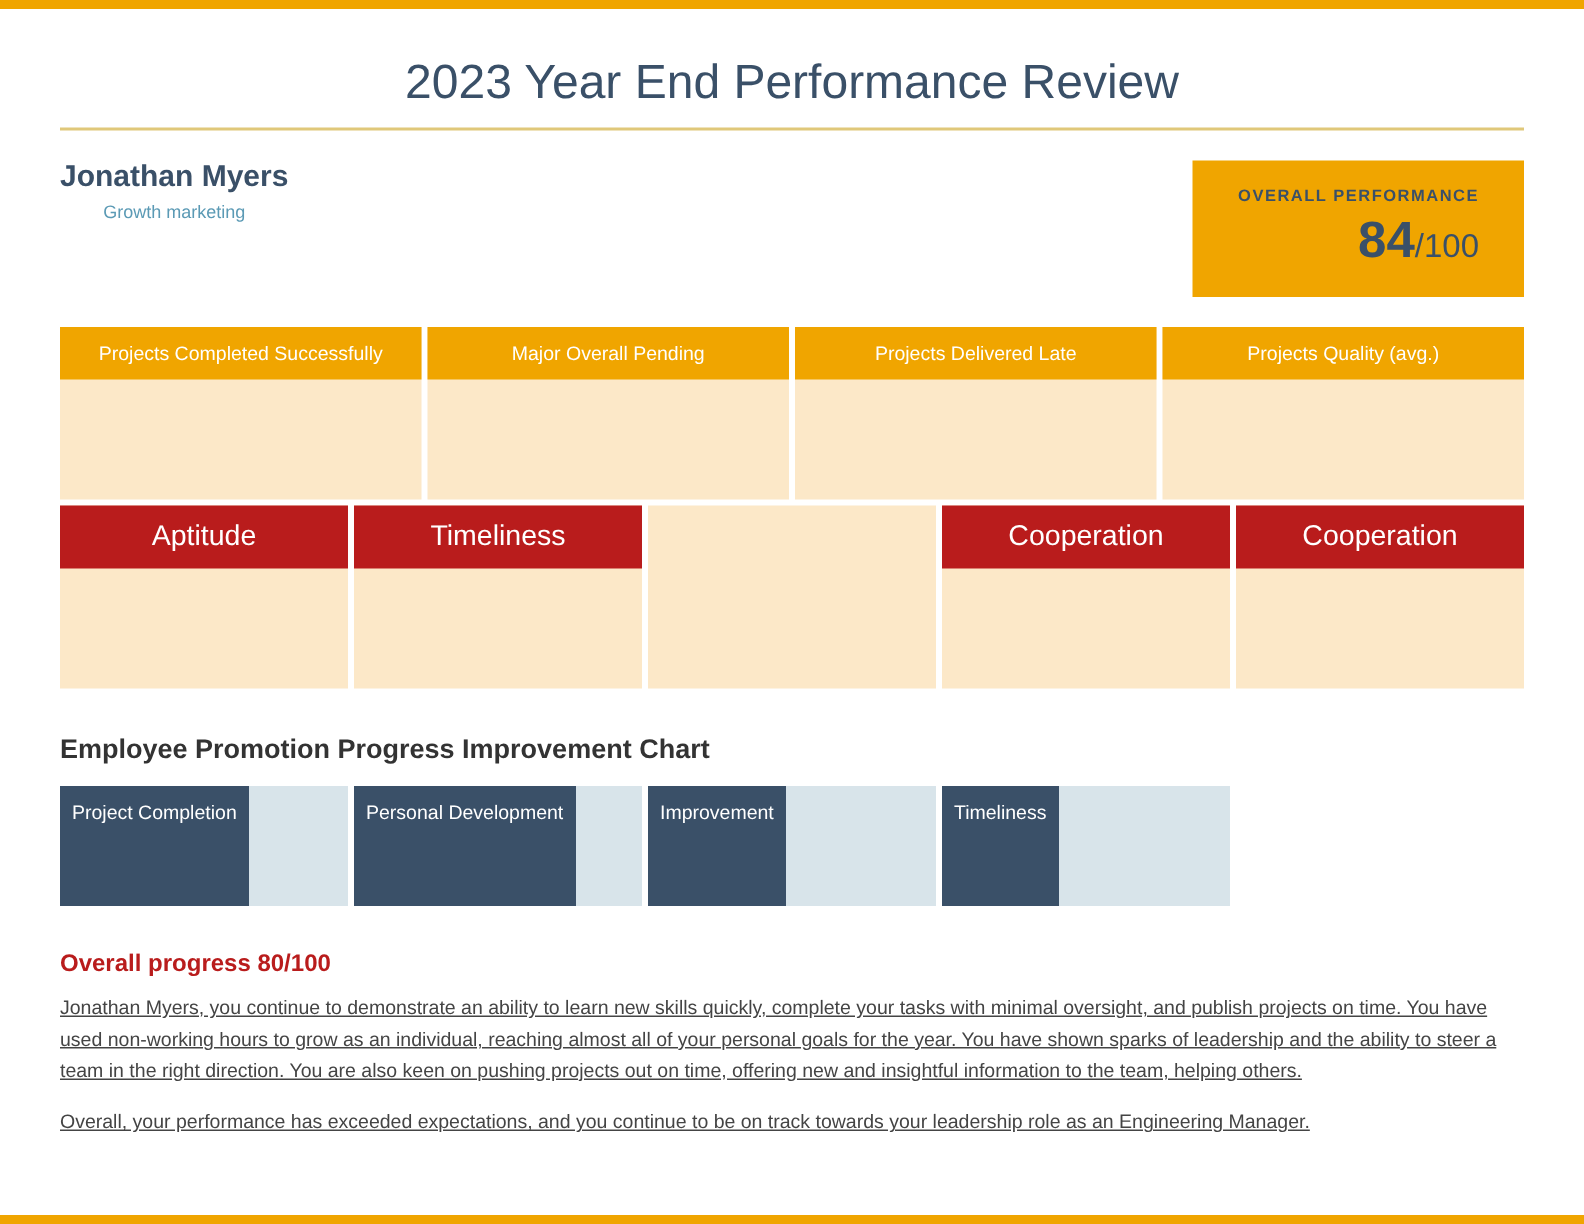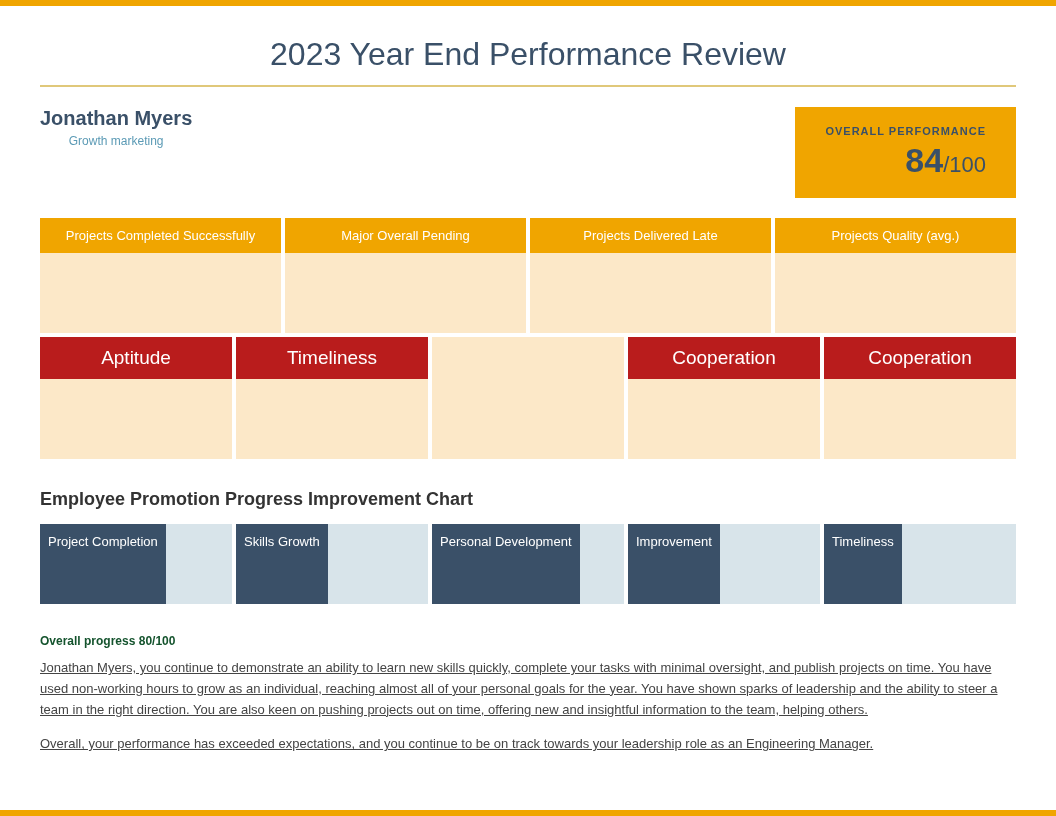--- a/index.html
+++ b/index.html
@@ -141,23 +141,23 @@
       font-size: 13px;
       text-align: center;
       padding: 10px 8px;
     }
     .progress-card-body {
       padding: 40px 10px;
       min-height: 70px;
     }
     
     .overall-progress-title {
-      font-size: 12px;
-      font-weight: bold;
-      color: #14532d;
+      font-size: 16px;
+      font-weight: bold;
+      color: #b91c1c;
       margin-bottom: 10px;
     }
     .overall-progress-text {
       font-size: 13px;
       color: #444;
       line-height: 1.6;
       margin-bottom: 14px;
       text-decoration: underline;
     }
     .bottom-bar {
@@ -233,24 +233,20 @@
     </div>
   </div>
 
   <div class="section-title">Employee Promotion Progress Improvement Chart</div>
   <div class="progress-row">
     <div class="progress-card">
       <div class="progress-card-header">Project Completion</div>
       <div class="progress-card-body"></div>
     </div>
     <div class="progress-card">
-      <div class="progress-card-header">Skills Growth</div>
-      <div class="progress-card-body"></div>
-    </div>
-    <div class="progress-card">
       <div class="progress-card-header">Personal Development</div>
       <div class="progress-card-body"></div>
     </div>
     <div class="progress-card">
       <div class="progress-card-header">Improvement</div>
       <div class="progress-card-body"></div>
     </div>
     <div class="progress-card">
       <div class="progress-card-header">Timeliness</div>
       <div class="progress-card-body"></div>

